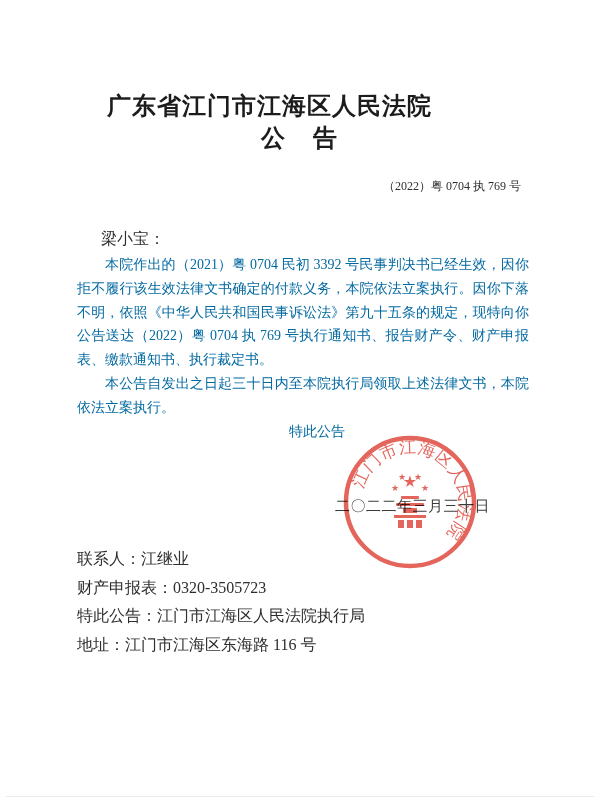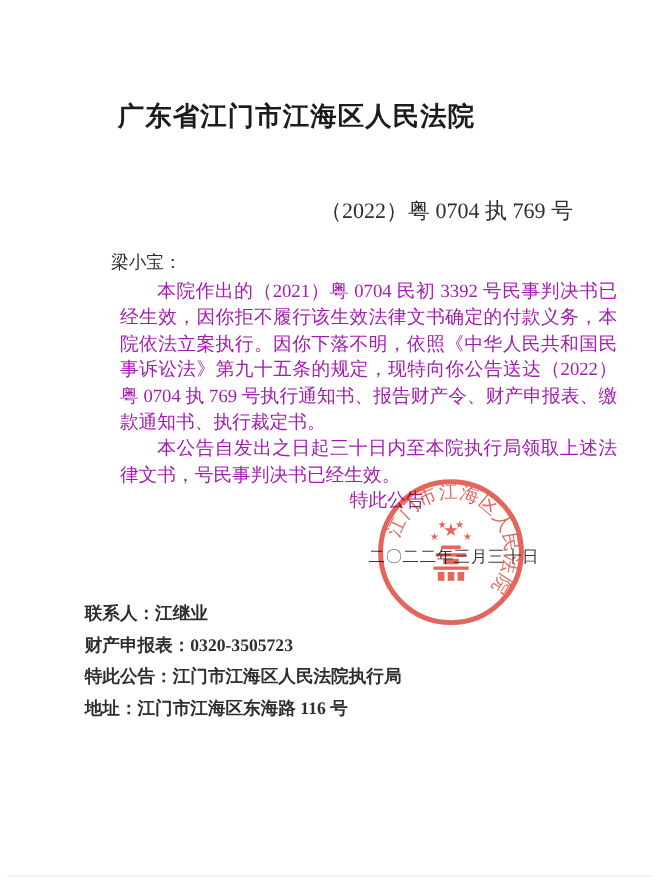--- a/index.html
+++ b/index.html
@@ -18,73 +18,73 @@
     text-align:center; font-size:24px; font-weight:bold;
     color:#1c1c1c; letter-spacing:1px;
   }
   .doc-title {
     position:absolute; top:122px; left:0; width:600px;
     text-align:center; font-size:24px; font-weight:bold;
     color:#1c1c1c; letter-spacing:2px;
   }
   .case-no {
     position:absolute; top:178px; left:0; width:521px;
-    text-align:right; font-size:20px; color:#2e2e2e;
+    text-align:right; font-size:12px; color:#2e2e2e;
   }
   .recipient {
     position:absolute; top:229px; left:77px;
     font-size:16px; color:#2e2e2e;margin-left:24px;
   }
   .body-block {
     position:absolute; top:253px; left:77px; width:452px;
-    font-size:17px; line-height:23.8px; text-align:justify;
-    color:#a21caf;
-    margin-left:32px;
+    font-size:14px; line-height:23.8px; text-align:justify;
+    color:#0369a1;
   }
   .body-block p { text-indent:2em; margin:0; }
   .body-block p.closing { text-align:center; }
 
   .date-line {
     position:absolute; top:497px; left:0; width:490px;
     text-align:right; font-size:15px; letter-spacing:0.5px;
     color:#3b3b3b;
   }
 
   .seal {
     position:absolute; left:328px; top:420px;
     width:164px; height:164px;
     mix-blend-mode:multiply; opacity:0.82;
     filter:blur(0.2px);
   }
 
   .contact {
     position:absolute; top:545px; left:77px;
-    font-size:16px; line-height:28.6px; color:#2e2e2e;font-weight:bold;
+    font-size:16px; line-height:28.6px; color:#2e2e2e;
   }
 
   .page-edge {
     position:absolute; bottom:3px; left:6px; right:6px;
     height:1px; background:#eaeaea;
   }
 </style>
 </head>
 <body>
 
 <div class="page">
 
   <div class="court-name">广东省江门市江海区人民法院</div>
 
+  <div class="doc-title">公　告</div>
 
   <div class="case-no">（2022）粤 0704 执 769 号</div>
 
   <div class="recipient">梁小宝：</div>
 
   <div class="body-block">
     <p>本院作出的（2021）粤 0704 民初 3392 号民事判决书已经生效，因你拒不履行该生效法律文书确定的付款义务，本院依法立案执行。因你下落不明，依照《中华人民共和国民事诉讼法》第九十五条的规定，现特向你公告送达（2022）粤 0704 执 769 号执行通知书、报告财产令、财产申报表、缴款通知书、执行裁定书。</p>
-    <p>本公告自发出之日起三十日内至本院执行局领取上述法律文书，号民事判决书已经生效。</p>
+    <p>本公告自发出之日起三十日内至本院执行局领取上述法律文书，本院依法立案执行。</p>
     <p class="closing">特此公告</p>
   </div>
 
   <div class="date-line">二〇二二年三月三十日</div>
 
   <div class="seal">
     <svg width="164" height="164" viewBox="0 0 164 164">
       <g fill="#dd4338">
         <circle cx="82" cy="82" r="64" fill="none" stroke-width="4.5" stroke="#dd4338"></circle>
         <defs>

